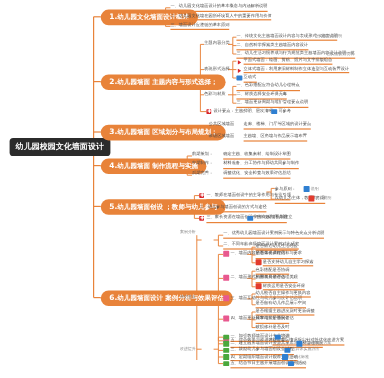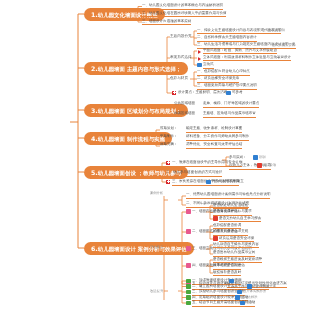--- a/index.html
+++ b/index.html
@@ -215,20 +215,21 @@
       <path d="M178,291 H182"></path>
       <path d="M182,281 V303"></path>
       <path d="M182,281 H186"></path>
         <path d="M182,286.5 H186"></path>
         <path d="M182,292 H186"></path>
       <path d="M182,297.5 H186"></path>
         <path d="M182,303 H186"></path>
     </g>
   </svg>
 
+  <div class="root" style="left:8px;top:115px;">幼儿园校园文化墙面设计</div>
 
   <div class="br" style="left:84px;top:8px;">
     <span class="num">1.</span><span>幼儿园文化墙面设计概述</span>
   </div>
   <div class="leaf" style="left:142px;top:4px;">一、幼儿园文化墙面设计的基本概念与内涵解析说明</div>
   <div class="leaf" style="left:142px;top:11.5px;">二、幼儿园文化墙在园所环境育人中的重要作用与价值</div>
   <div class="leaf" style="left:142px;top:19.5px;">三、墙面设计应遵循的基本原则</div>
 
   <div class="br" style="left:84px;top:62px;">
     <span class="num">2.</span><span>幼儿园墙面 主题内容与形式选择；</span>

